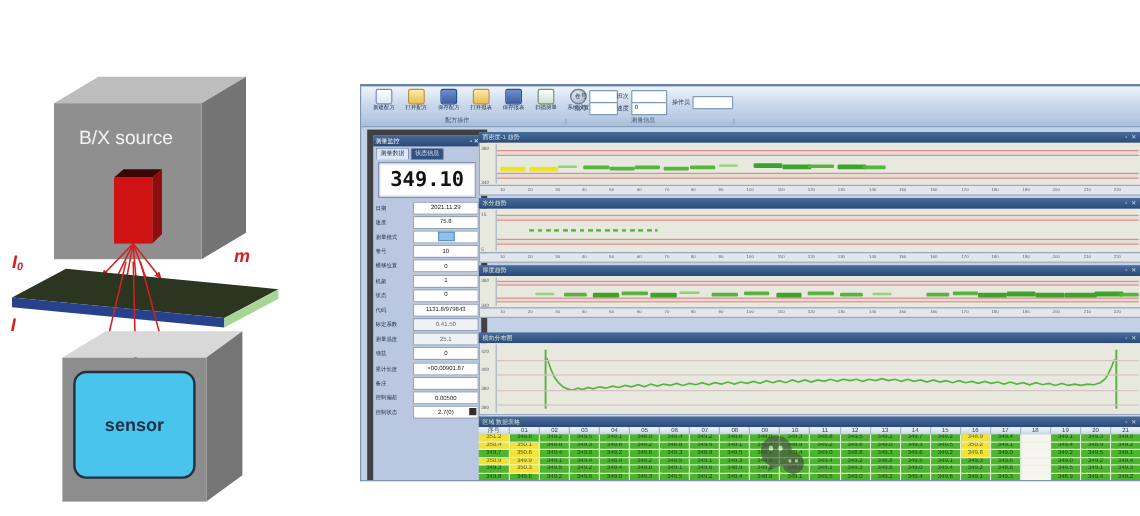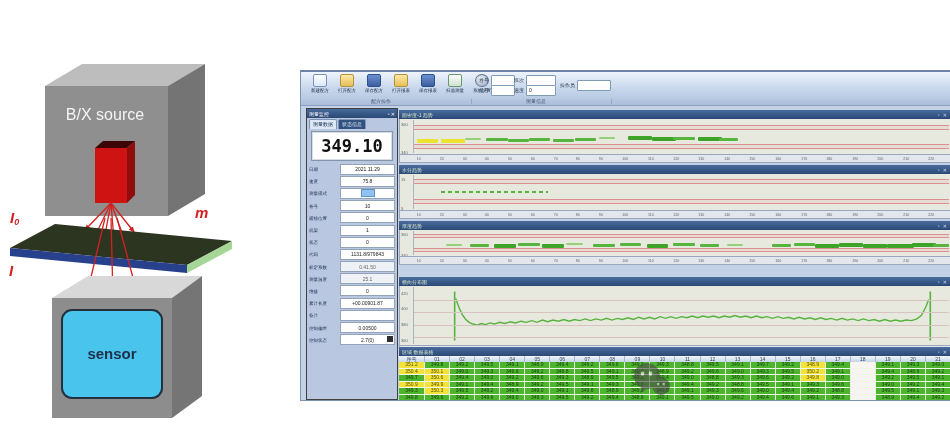--- a/index.html
+++ b/index.html
@@ -30,21 +30,21 @@
   .frow{display:flex;align-items:center;height:10px;}
   .frow .flab{font-size:5px;color:#2c3c55;margin-right:2px;white-space:nowrap;}
   .finput{height:7px;background:#fff;border:1px solid #7f9db9;border-radius:1px;font-size:5px;color:#222;}
   #capstrip{position:absolute;left:0;top:26px;width:650px;height:7px;
             background:linear-gradient(#b9cbe4,#a9bdd9);border-bottom:1px solid #8aa0bf;}
   .cap{position:absolute;top:0;font-size:5px;color:#44566f;line-height:7px;}
   .capdiv{position:absolute;top:1px;width:1px;height:5px;background:#96a9c4;}
 
   
   #leftpanel{position:absolute;left:5px;top:36px;width:90px;height:290px;
-             background:#b9c8e0;border:1px solid #404040;}
+             background:#b9c8e0;border:5px solid #404040;}
   #lpTitle{height:9px;background:linear-gradient(#46699c,#2a4873);display:flex;align-items:center;
            padding:0 2px;color:#fff;font-size:5px;}
   #lpTitle .grow{flex:1;}
   #lpTabs{display:flex;height:10px;padding-left:2px;gap:1px;margin-top:1px;}
   .lptab{font-size:5px;padding:0 3px;line-height:9px;border:1px solid #7f94b5;border-bottom:none;
          border-radius:2px 2px 0 0;}
   .lptab.active{background:#dce8f6;color:#15294a;}
   .lptab.inactive{background:#31517f;color:#dfe8f5;}
   #bigbox{margin:2px 4px;height:28px;background:#fff;border:1px solid #8495ab;
           box-shadow:inset 0 0 0 1px #d7dde6;display:flex;align-items:center;justify-content:center;}

